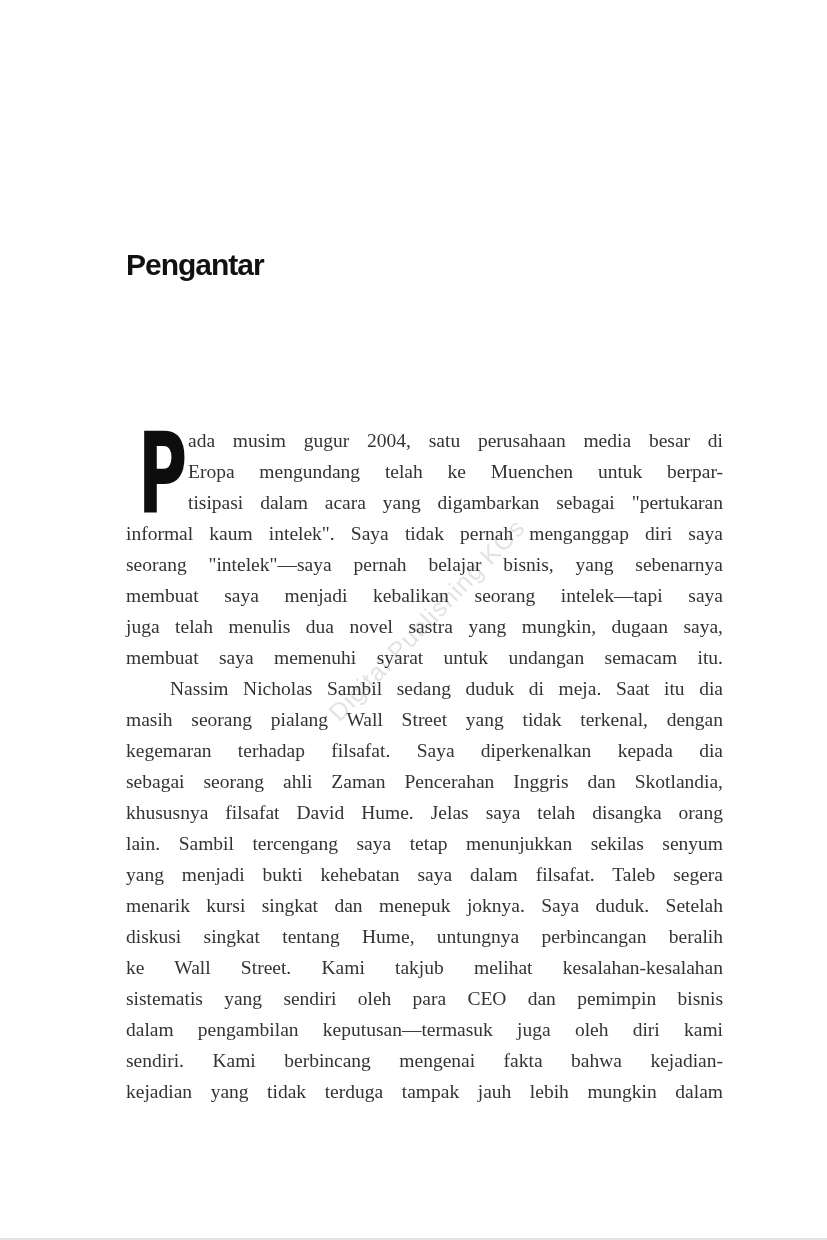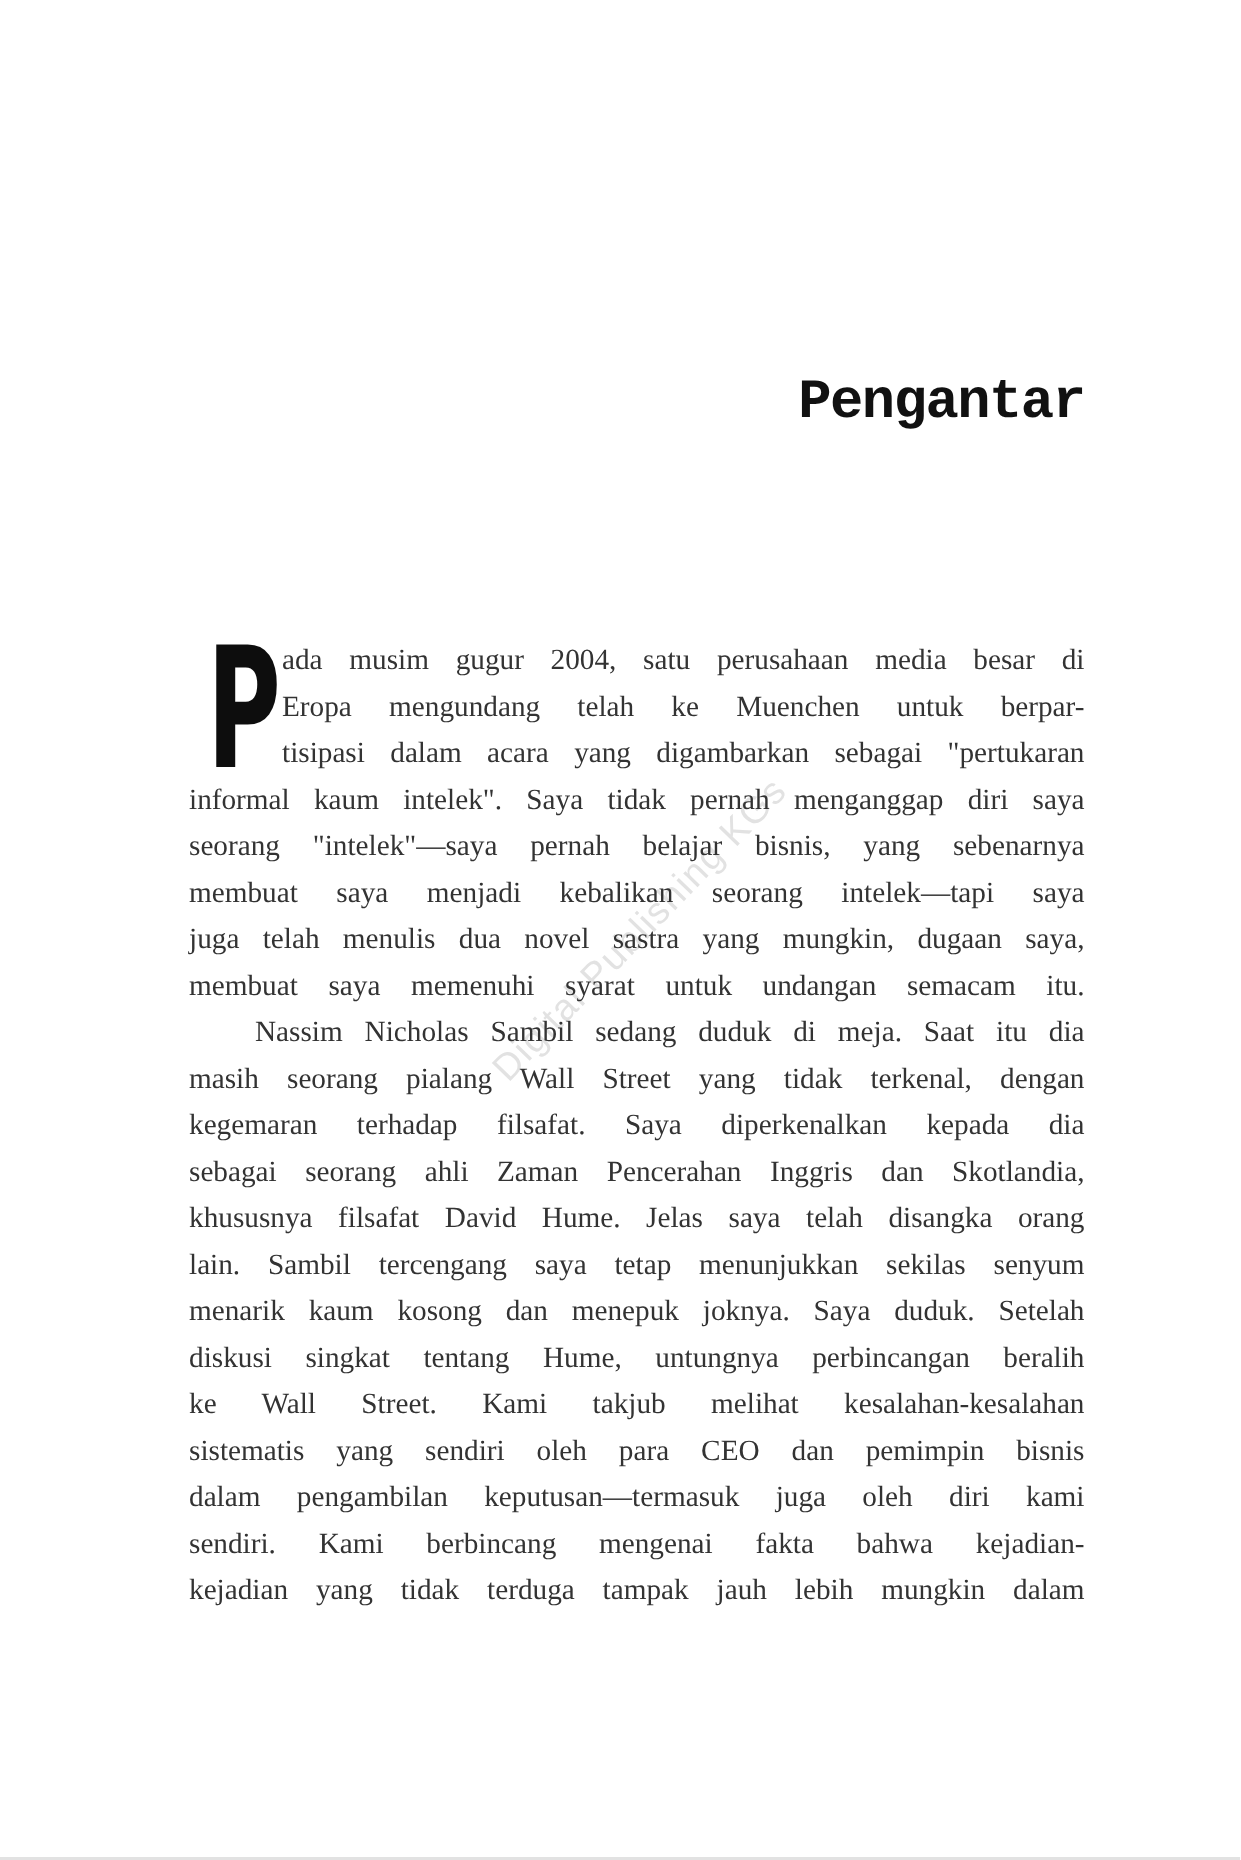--- a/index.html
+++ b/index.html
@@ -14,24 +14,24 @@
     background: #ffffff;
     overflow: hidden;
     font-family: "Liberation Serif", serif;
   }
   .chapter-title {
     position: absolute;
     top: 248px;
     left: 126px;
     width: 597px;
     margin: 0;
-    text-align: right;
-    font-family: Liberation Mono, monospace;
+    text-align: left;
+    font-family: Liberation Sans, sans-serif;
     font-weight: bold;
-    font-size: 37px;
+    font-size: 30px;
     letter-spacing: -1px;
     color: #111111;
   }
   .watermark {
     position: absolute;
     left: 427px;
     top: 620px;
     transform: translate(-50%, -50%) rotate(-46deg);
     font-family: "Liberation Sans", sans-serif;
     font-size: 25px;
@@ -104,21 +104,22 @@
         <div class="line">seorang "intelek"—saya pernah belajar bisnis, yang sebenarnya</div>
         <div class="line">membuat saya menjadi kebalikan seorang intelek—tapi saya</div>
         <div class="line">juga telah menulis dua novel sastra yang mungkin, dugaan saya,</div>
         <div class="line">membuat saya memenuhi syarat untuk undangan semacam itu.</div>
         <div class="line para-indent">Nassim Nicholas Sambil sedang duduk di meja. Saat itu dia</div>
         <div class="line">masih seorang pialang Wall Street yang tidak terkenal, dengan</div>
         <div class="line">kegemaran terhadap filsafat. Saya diperkenalkan kepada dia</div>
         <div class="line">sebagai seorang ahli Zaman Pencerahan Inggris dan Skotlandia,</div>
         <div class="line">khususnya filsafat David Hume. Jelas saya telah disangka orang</div>
         <div class="line">lain. Sambil tercengang saya tetap menunjukkan sekilas senyum</div>
-        <div class="line">menarik kaum kosong dan menepuk joknya. Saya duduk. Setelah</div>
+        <div class="line">yang menjadi bukti kehebatan saya dalam filsafat. Taleb segera</div>
+        <div class="line">menarik kursi singkat dan menepuk joknya. Saya duduk. Setelah</div>
         <div class="line">diskusi singkat tentang Hume, untungnya perbincangan beralih</div>
         <div class="line">ke Wall Street. Kami takjub melihat kesalahan-kesalahan</div>
         <div class="line">sistematis yang sendiri oleh para CEO dan pemimpin bisnis</div>
         <div class="line">dalam pengambilan keputusan—termasuk juga oleh diri kami</div>
         <div class="line">sendiri. Kami berbincang mengenai fakta bahwa kejadian-</div>
         <div class="line">kejadian yang tidak terduga tampak jauh lebih mungkin dalam</div>
       </div>
   </div>
 
   <div class="page-edge"></div>

